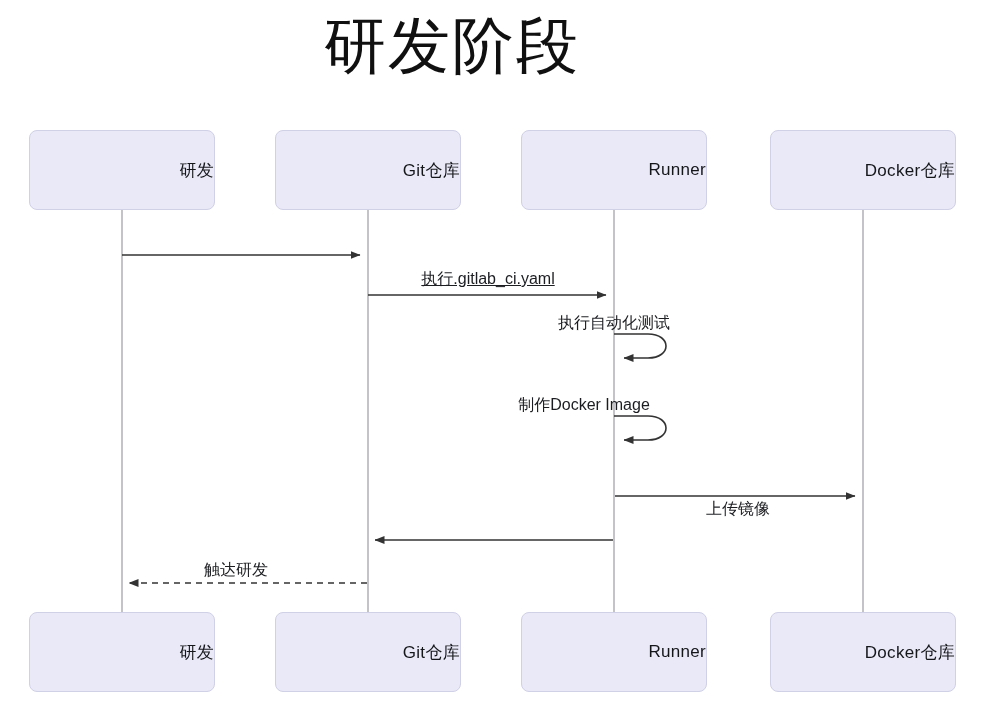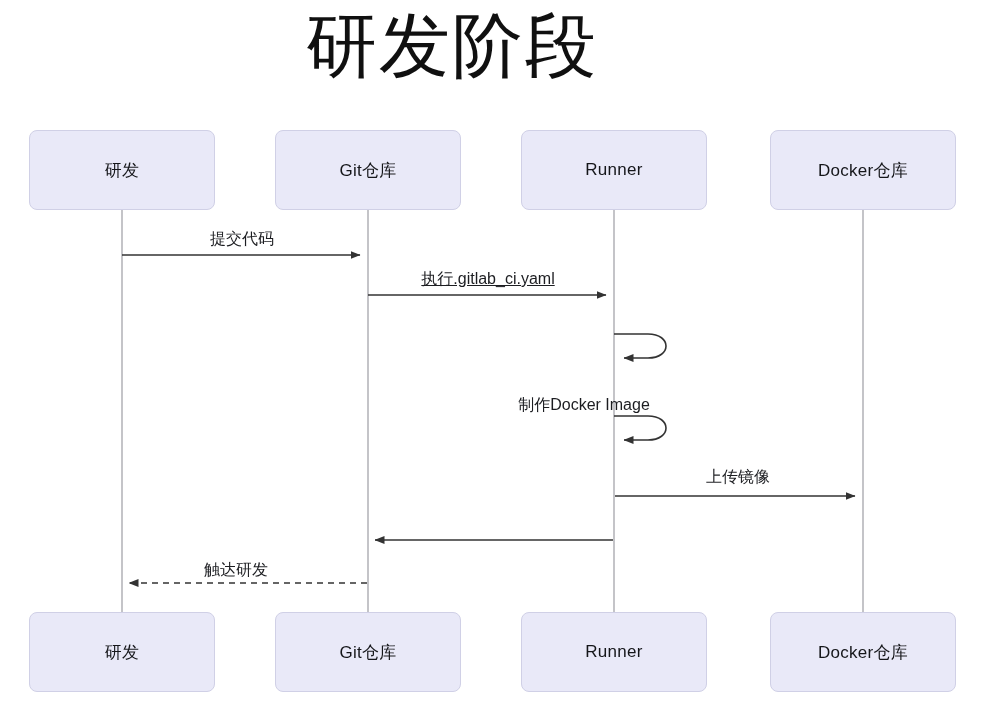--- a/index.html
+++ b/index.html
@@ -20,40 +20,40 @@
     width: 1000px;
     height: 721px;
   }
   .title {
     position: absolute;
     left: 0;
     top: 10px;
     width: 904px;
     text-align: center;
     font-family: "Liberation Serif", "DejaVu Serif", serif;
-    font-size: 71px;
+    font-size: 62px;
     line-height: 72px;
     color: #101010;
     letter-spacing: 2px;
     white-space: nowrap;
   }
   .lifeline {
     position: absolute;
     width: 2px;
     background: #c4c4c8;
   }
   .actor-box {
     position: absolute;
     box-sizing: border-box;
     background: #e9e9f8;
     border: 1px solid #d0d0e6;
     border-radius: 8px;
     display: flex;
     align-items: center;
-    justify-content: center;
+    justify-content: flex-end;
     color: #15161a;
     font-size: 17px;
     letter-spacing: 0.3px;
   }
   .msg-label {
     position: absolute;
     text-align: center;
     color: #1c1d21;
     font-size: 16px;
     line-height: 20px;
@@ -124,19 +124,19 @@
 
     <path d="M614,416 L648,416 C672,416 672,440 648,440 L624,440" fill="none" stroke="#333333" stroke-width="1.6" marker-end="url(#arrowhead-left)"></path>
 
     <line x1="615" y1="496" x2="855" y2="496" stroke="#333333" stroke-width="1.6" marker-end="url(#arrowhead)"></line>
 
     <line x1="613" y1="540" x2="375" y2="540" stroke="#333333" stroke-width="1.6" marker-end="url(#arrowhead-left)"></line>
 
     <line x1="367" y1="583" x2="129" y2="583" stroke="#333333" stroke-width="1.6" stroke-dasharray="6,5" marker-end="url(#arrowhead-left)"></line>
   </svg>
 
-  <div class="msg-label" style="left:122px;top:229px;width:240px;">提交代码</div>
   <div class="msg-label" style="left:368px;top:269px;width:240px;text-decoration:underline;">执行.gitlab_ci.yaml</div>
+  <div class="msg-label" style="left:534px;top:313px;width:160px;">执行自动化测试</div>
   <div class="msg-label" style="left:499px;top:395px;width:170px;">制作Docker Image</div>
-  <div class="msg-label" style="left:618px;top:467px;width:240px;">上传镜像</div>
+  <div class="msg-label" style="left:618px;top:499px;width:240px;">上传镜像</div>
   <div class="msg-label" style="left:116px;top:560px;width:240px;">触达研发</div>
 
 </div>
 
 </body></html>

